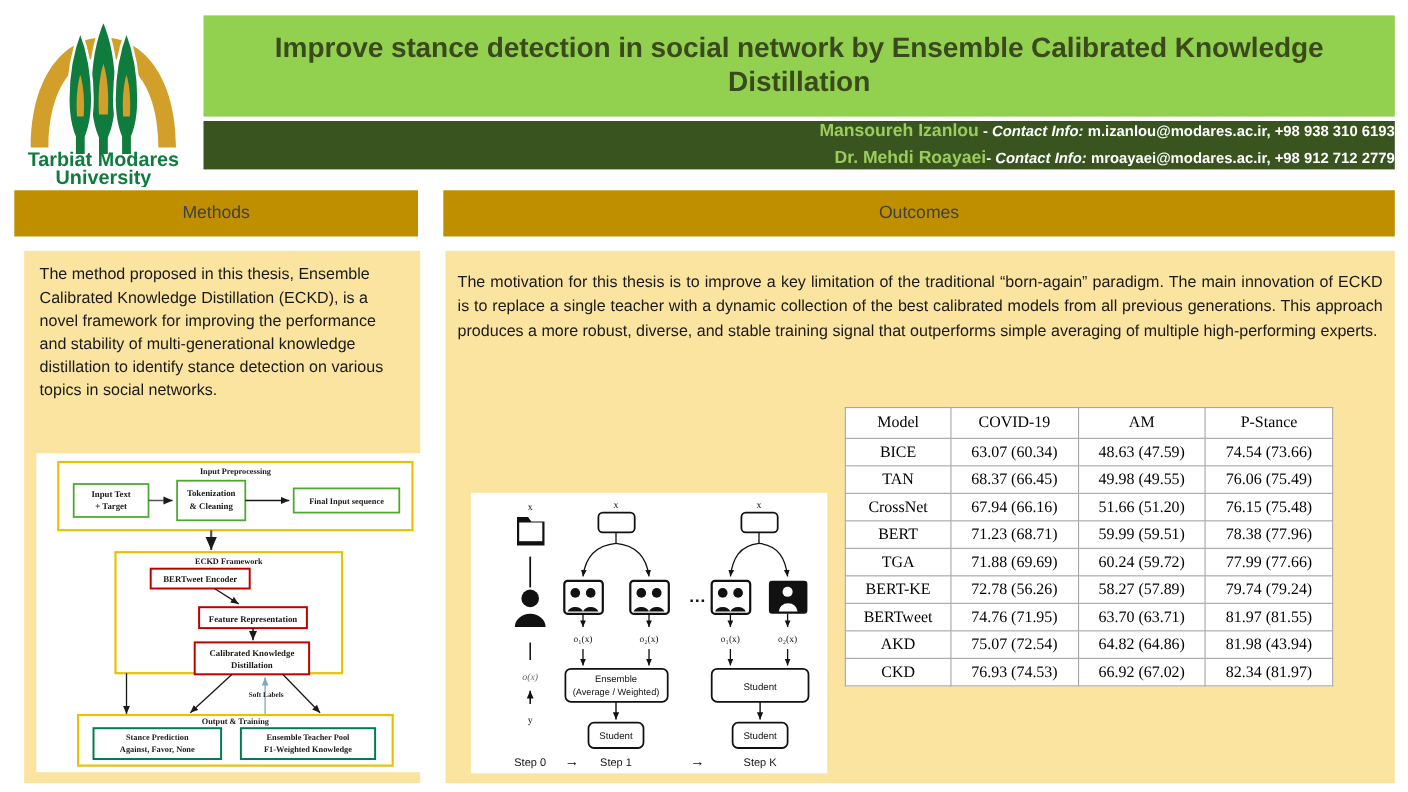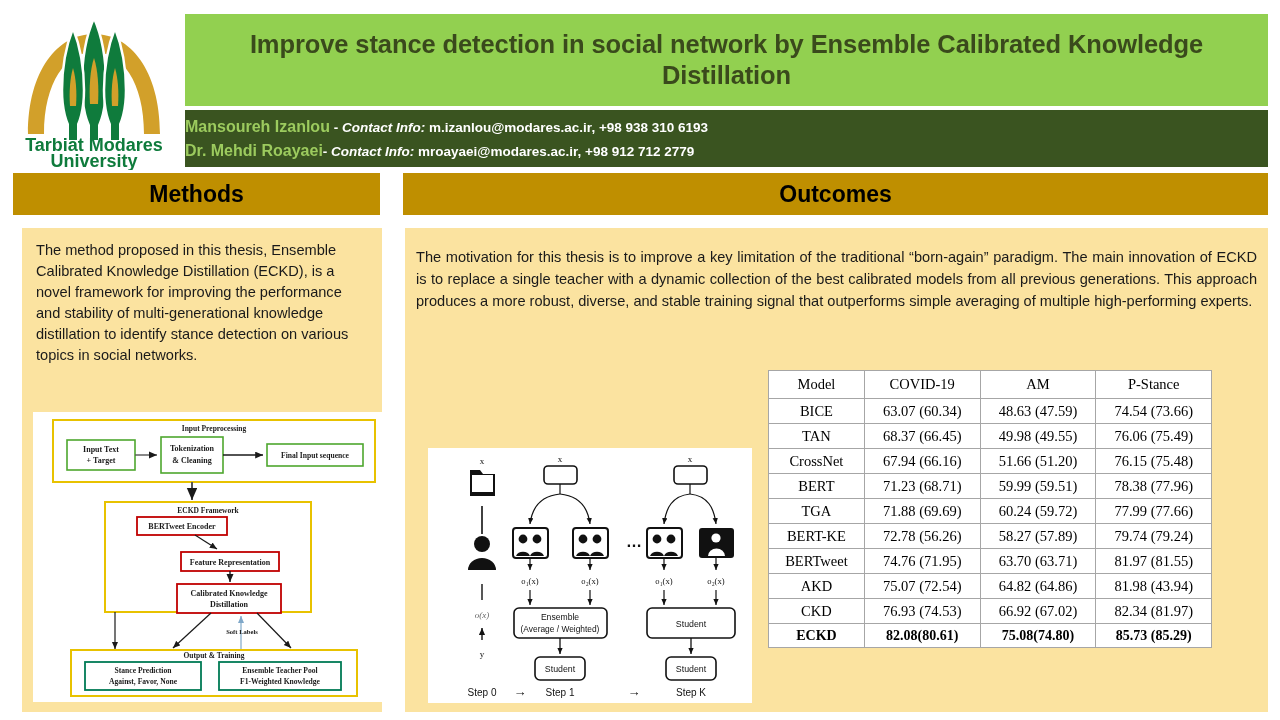--- a/index.html
+++ b/index.html
@@ -16,35 +16,35 @@
 
   .title-band{
     position:absolute;left:185px;top:14px;width:1083px;height:92px;
     background:#92d050;display:flex;align-items:center;justify-content:flex-end;
   }
   .title-text{
     color:#3a4a1c;font-weight:bold;font-size:25.5px;line-height:1.22;
     text-align:center;padding:0 20px;letter-spacing:-0.1px;
   }
   .authors-band{
-    position:absolute;left:185px;top:110px;width:1083px;height:57px;
+    position:absolute;left:185px;top:110px;width:1083px;height:44px;
     background:#3a5420;display:flex;flex-direction:column;
-    align-items:flex-start;justify-content:center;
+    align-items:flex-end;justify-content:center;
   }
   .author-line{color:#9ccb5e;font-size:14.5px;line-height:1.5;white-space:nowrap;}
   .author-name{font-weight:bold;font-size:16px;color:#9ccb5e;}
   .ci{font-style:italic;font-weight:bold;font-size:13px;}
   .author-rest{font-weight:bold;font-size:13.5px;color:#ffffff;}
 
   
   .sec-head{
     position:absolute;height:42px;background:#bf8f00;
     display:flex;align-items:center;justify-content:center;
   }
-  .sec-head span{color:#000000;font-weight:bold;font-size:23px;}
+  .sec-head span{color:#404040;font-weight:normal;font-size:16px;}
   #sec-methods{left:13px;top:173px;width:367px;}
   #sec-outcomes{left:403px;top:173px;width:865px;}
 
   
   .panel{position:absolute;background:#fbe3a0;}
   #panel-left{left:22px;top:228px;width:360px;height:484px;}
   #panel-right{left:405px;top:228px;width:863px;height:484px;}
 
   .body-text{
     position:absolute;color:#1a1a1a;font-size:14.6px;line-height:1.44;
@@ -357,22 +357,16 @@
           <td>75.07 (72.54)</td>
           <td>64.82 (64.86)</td>
           <td>81.98 (43.94)</td>
         </tr>
         <tr>
           <td>CKD</td>
           <td>76.93 (74.53)</td>
           <td>66.92 (67.02)</td>
           <td>82.34 (81.97)</td>
         </tr>
-        <tr class="highlight">
-          <td>ECKD</td>
-          <td>82.08(80.61)</td>
-          <td>75.08(74.80)</td>
-          <td>85.73 (85.29)</td>
-        </tr>
       </tbody>
   </table>
 
 </div>
 
 </body></html>

